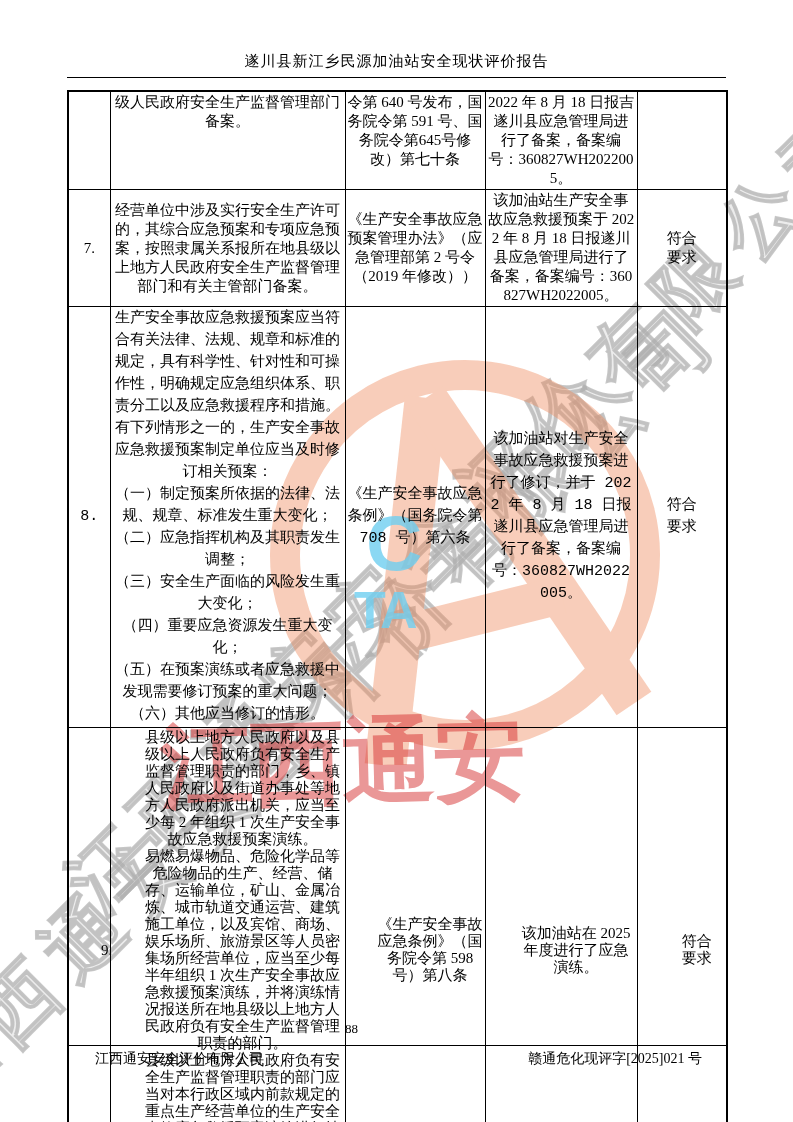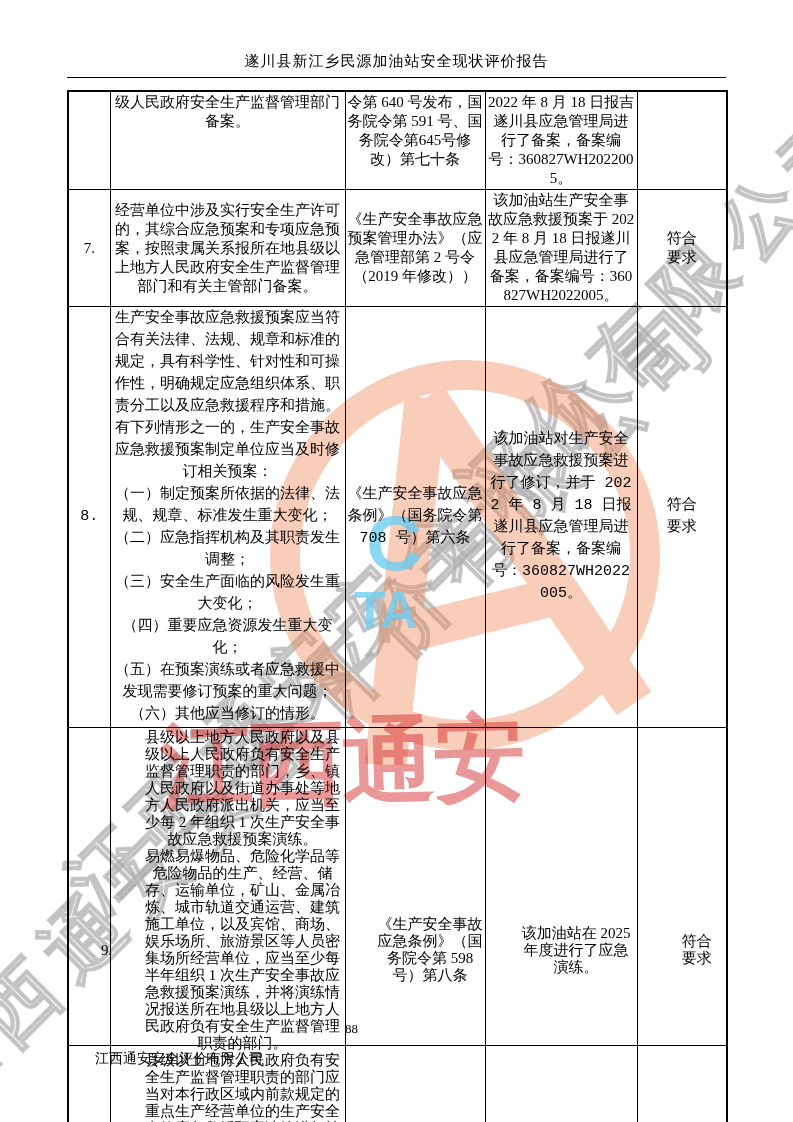--- a/index.html
+++ b/index.html
@@ -132,16 +132,17 @@
         <td>符合
 要求</td>
       </tr>
     </tbody>
       </table>
 
     <div class="page-number">88</div>
     <div class="footer-rule"></div>
     <div class="footer-line">
       <span class="fl">江西通安安全评价有限公司</span>
+      <span class="fr">赣通危化现评字[2025]021 号</span>
     </div>
 
   </div>
 </div>
 
 </body></html>

